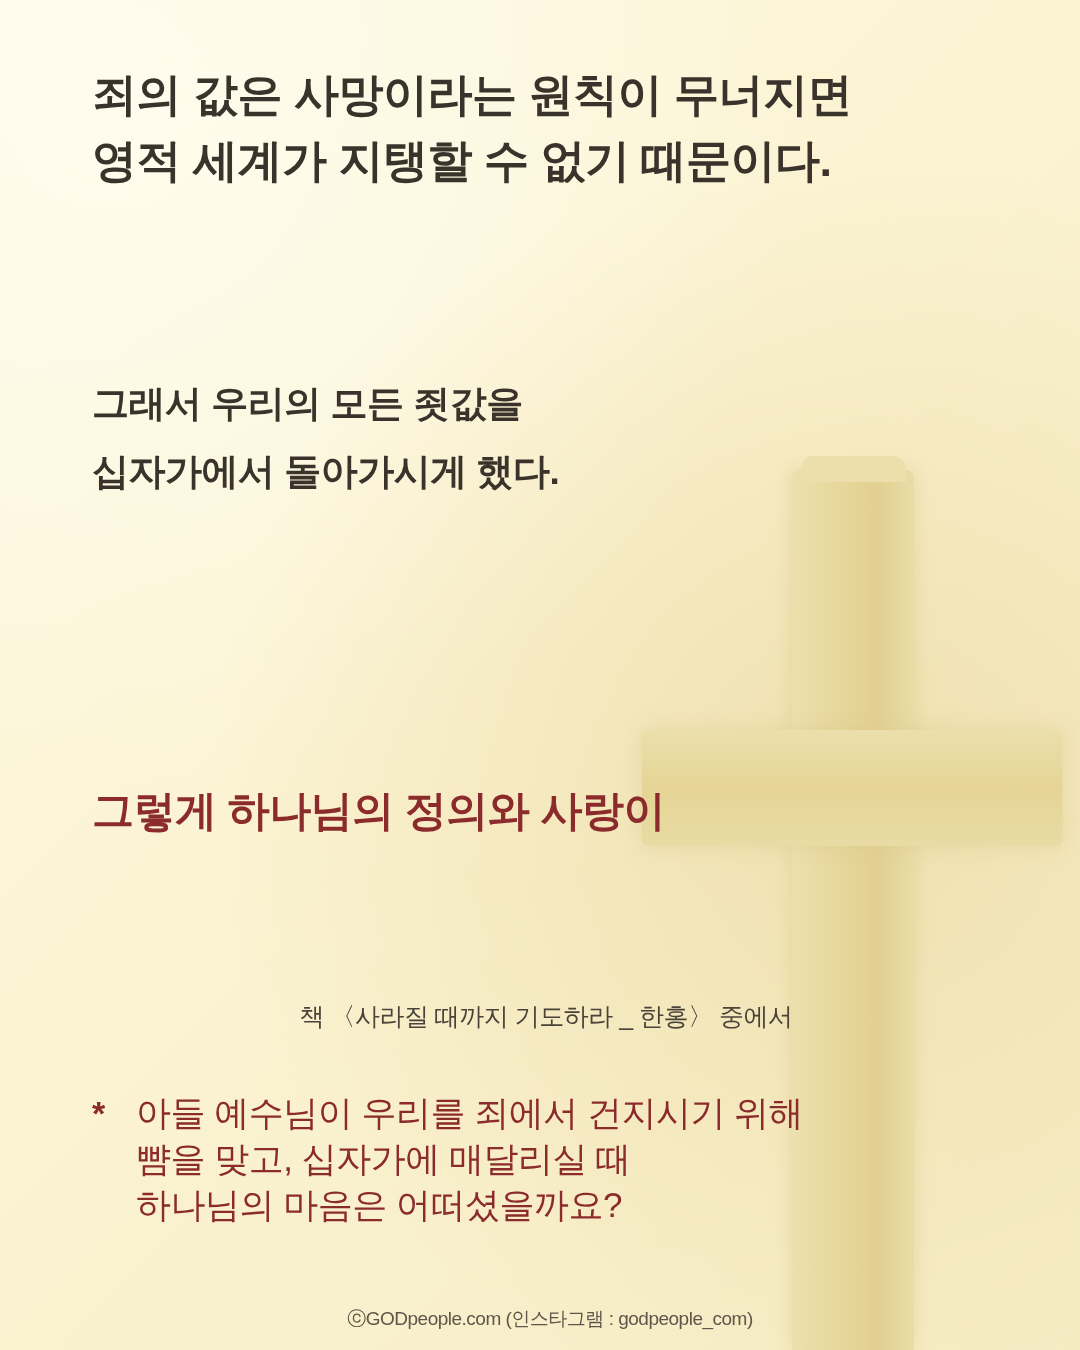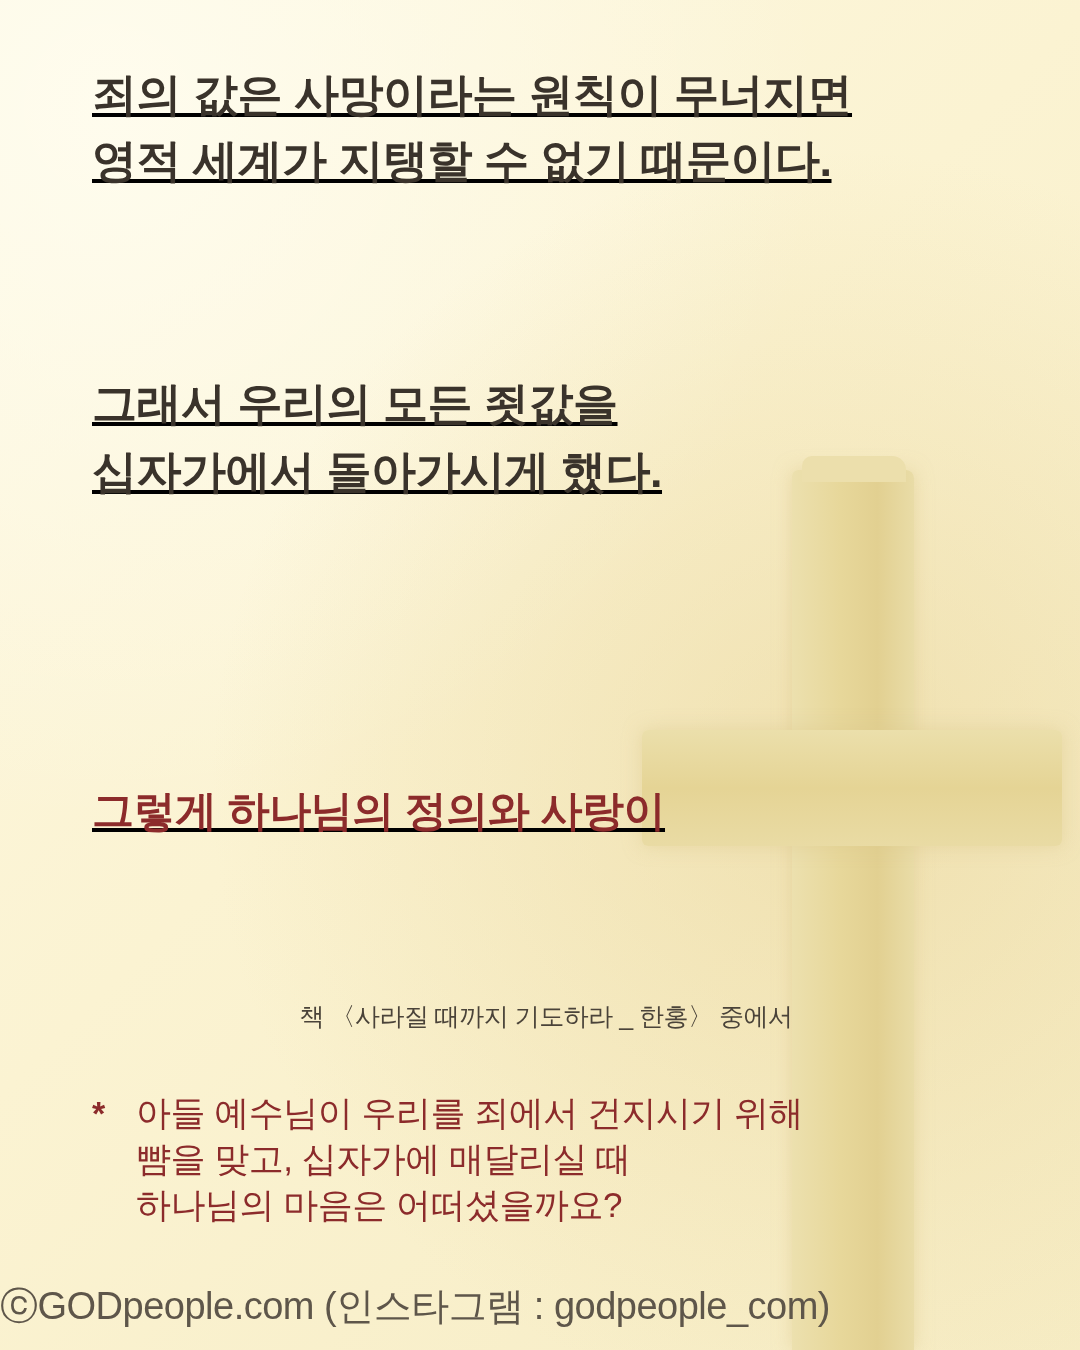--- a/index.html
+++ b/index.html
@@ -75,40 +75,39 @@
   .content {
     position: absolute;
     inset: 0;
     padding: 0;
   }
 
   .para {
     position: absolute;
     left: 92px;
     right: 73px;
-    text-decoration: underline;
   }
 
   .line {
     font-family: "Liberation Sans", sans-serif;
     font-weight: bold;
     letter-spacing: -0.5px;
     white-space: pre;
   }
 
   .blk-1 { top: 62px; }
   .blk-1 .line {
     font-size: 45px;
     line-height: 66px;
     color: #3a332b;
   }
 
   .blk-2 { top: 370px; }
   .blk-2 .line {
-    font-size: 45px;
+    font-size: 37px;
     line-height: 68px;
     color: #3a332b;
   }
 
   .blk-3 { top: 775px; }
   .blk-3 .line {
     font-size: 42px;
     line-height: 72px;
     color: #8c2b2b;
   }
@@ -147,24 +146,26 @@
     line-height: 46px;
     color: #8c2b2b;
     font-weight: normal;
   }
 
   .footer {
     position: absolute;
     left: 0;
     right: 0;
     bottom: 18px;
-    font-size: 38px;
+    text-align: center;
+    font-size: 19px;
     color: #5e564a;
     letter-spacing: -0.5px;
     font-weight: normal;
+    padding-left: 20px;
   }
 </style>
 </head>
 <body>
 
 <div class="card">
 
   <div class="paper-tone"></div>
 
   <div class="cross">

